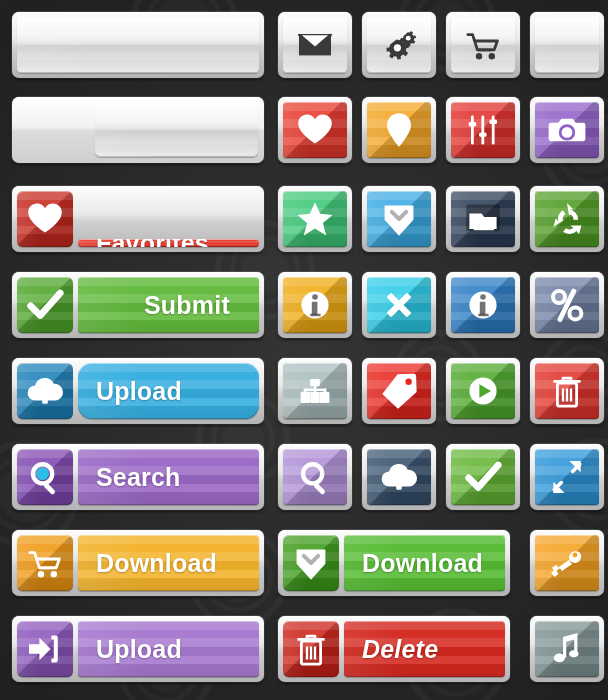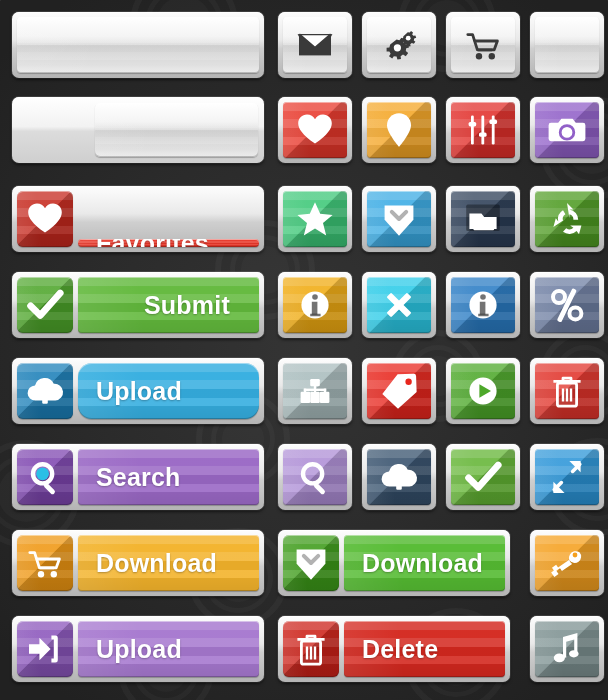--- a/index.html
+++ b/index.html
@@ -560,21 +560,21 @@
               <path d="M10 38 h26 V22 l28 28 -28 28 V62 H10 Z"></path>
               <path d="M66 16 h10 a6 6 0 0 1 6 6 v56 a6 6 0 0 1 -6 6 h-10 v-10 h6 V26 h-6 Z"></path>
             </g>
           </svg>
         </span>
       </div>
       <div class="face label" style="background:#a678cf;">
         <span>Upload</span>
       </div>
     </div>
-    <div class="btn" style="left:278px;top:616px;width:232px;height:66px;">
+    <div class="btn" style="left:278px;top:616px;width:232px;height:66px;font-style:italic;">
       <div class="face" style="background:#cc2118;flex:0 0 56px;display:flex;align-items:center;justify-content:center;border-radius:6px;">
         <div class="longshadow"></div>
         <span class="ico" style="width:40px;height:40px;">
           <svg viewBox="0 0 100 100" width="100%" height="100%">
             <g fill="none" stroke="#ffffff" stroke-width="7" stroke-linejoin="round">
               <rect x="26" y="30" width="48" height="58" rx="5"></rect>
               <path d="M16 26 h68"></path>
               <path d="M40 18 h20 v8 h-20 Z"></path>
               <path d="M40 44 v32 M50 44 v32 M60 44 v32" stroke-width="6"></path>
             </g>

